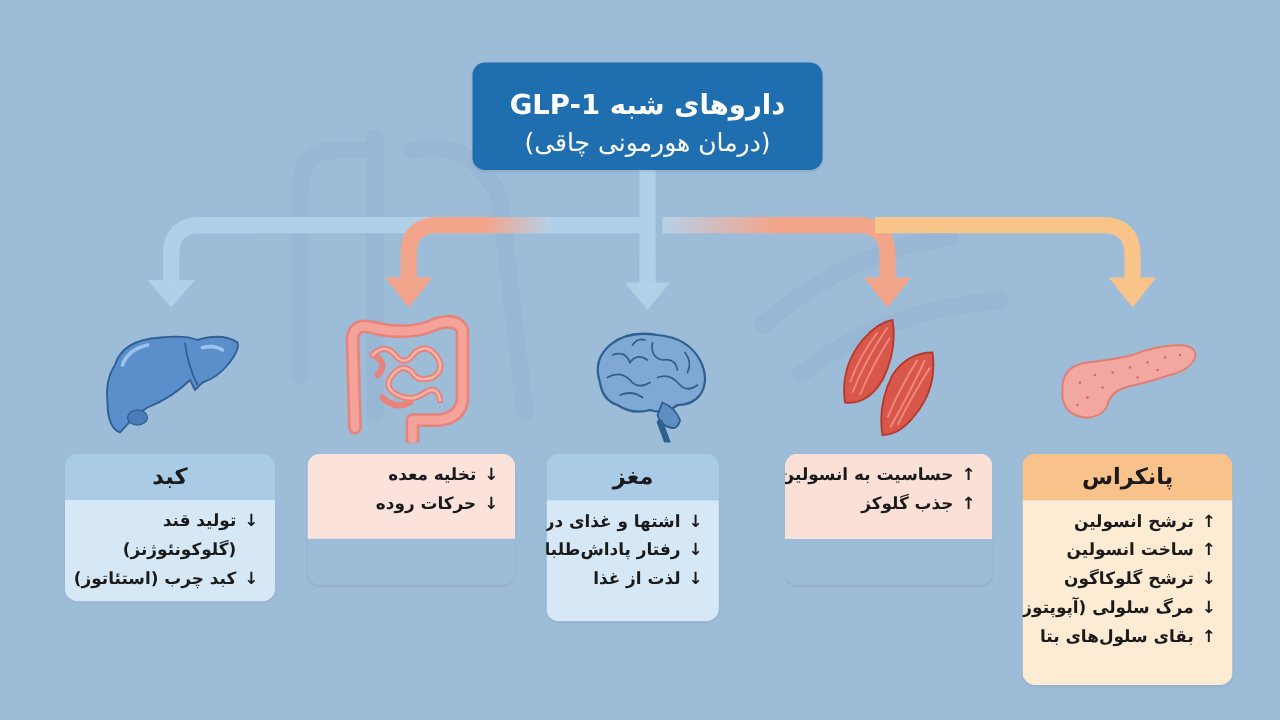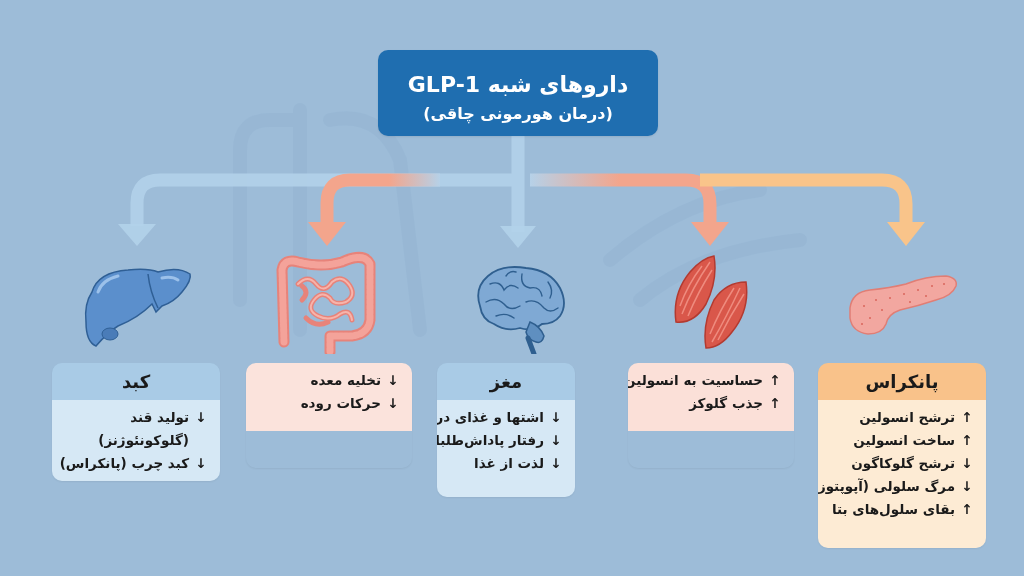--- a/index.html
+++ b/index.html
@@ -12,21 +12,21 @@
   .stage { position:absolute; left:0; top:0; width:1024px; height:576px; }
   .watermark { position:absolute; left:0; top:0; width:1024px; height:576px; pointer-events:none; }
   .title-box {
     position:absolute; left:378px; top:50px; width:280px; height:86px;
     background:#1f6eb0; border-radius:10px;
     color:#fff; text-align:center; direction:rtl;
     display:flex; flex-direction:column; justify-content:center; align-items:center;
     box-shadow:0 1px 2px rgba(0,0,0,0.08);
   }
   .title-line1 { font-size:22px; font-weight:bold; line-height:30px;margin-top:12px; }
-  .title-line2 { font-size:16px; font-weight:bold; line-height:28px; }
+  .title-line2 { font-size:20px; font-weight:normal; line-height:28px; }
   .arrows { position:absolute; left:0; top:0; width:1024px; height:576px; }
   .organ { position:absolute; }
   .card {
     position:absolute; border-radius:10px; overflow:hidden; direction:rtl;
     box-shadow:0 1px 2px rgba(0,0,0,0.06);
   }
   .card-head {
     height:37px; display:flex; align-items:center; justify-content:center;
     font-size:18px; font-weight:bold; color:#1a1a1a;
   }
@@ -166,21 +166,21 @@
       <div class="card-item">
         <span class="dir">↓</span>
         <span class="txt">تولید قند</span>
       </div>
       <div class="card-item">
         <span class="dir"></span>
         <span class="txt">(گلوکونئوژنز)</span>
       </div>
       <div class="card-item">
         <span class="dir">↓</span>
-        <span class="txt">کبد چرب (پانکراس)</span>
+        <span class="txt">کبد چرب (استئاتوز)</span>
       </div>
     </div>
   </div>
 
   <div class="card pink" style="left:246px;top:363px;width:166px;height:105px">
     <div class="card-body" style="height:68px;box-sizing:border-box">
       <div class="card-item">
         <span class="dir">↓</span>
         <span class="txt">تخلیه معده</span>
       </div>

